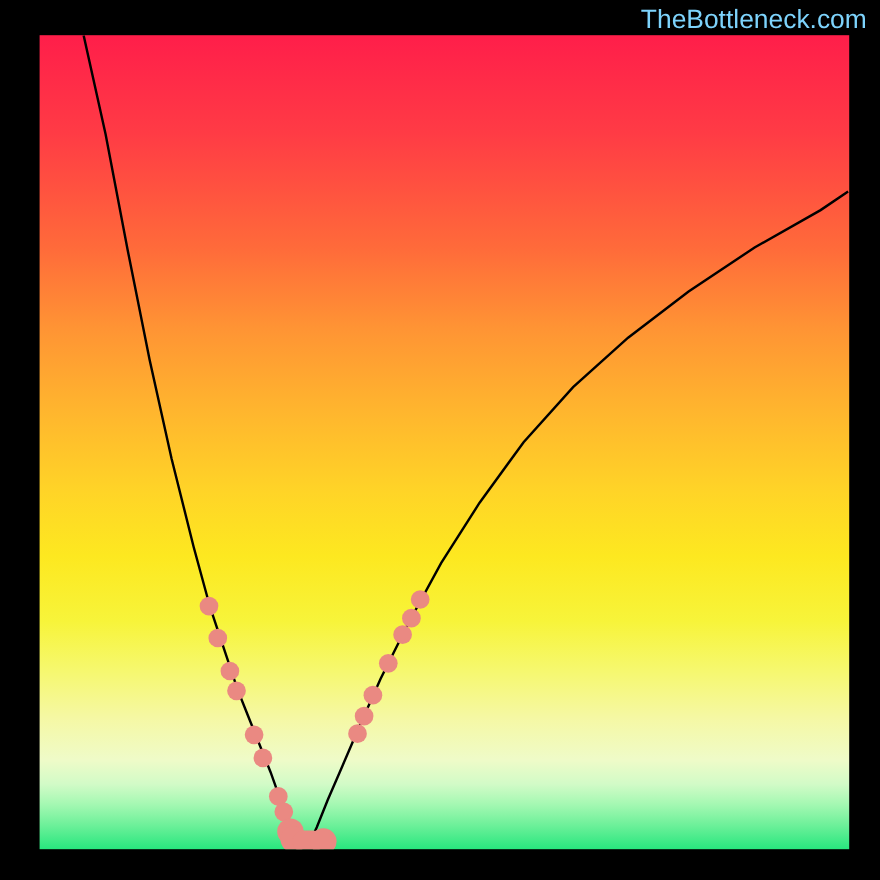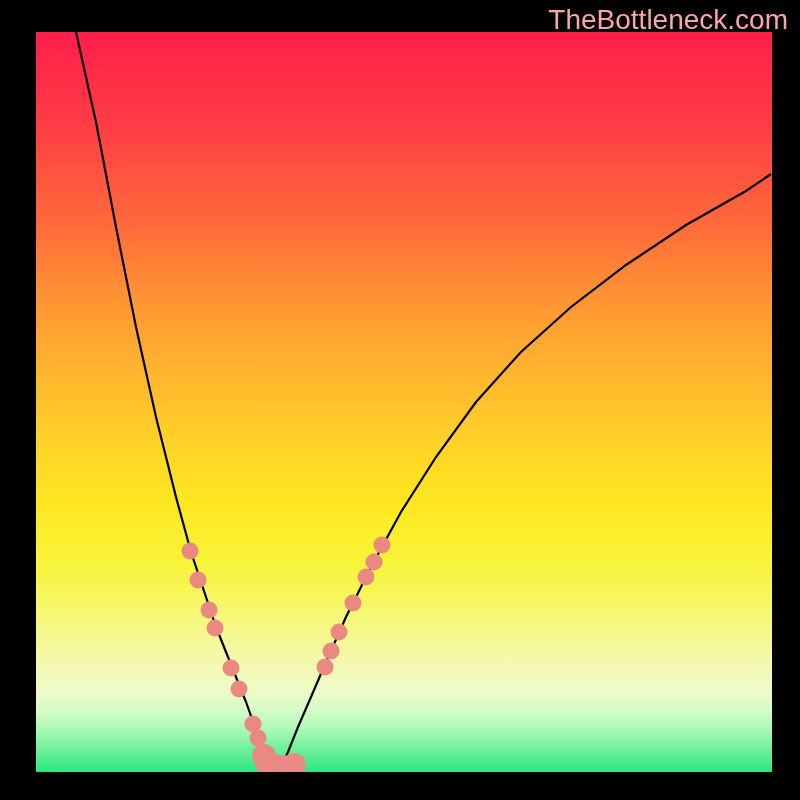--- a/index.html
+++ b/index.html
@@ -8,22 +8,22 @@
       height: 800px;
       background: #000;
       font-family: Arial, sans-serif;
       overflow: hidden;
       position: relative;
     }
     .watermark {
       position: absolute;
       top: 4px;
       right: 12px;
-      color: #fca5a5;
-      font-size: 28px;
+      color: #7dd3fc;
+      font-size: 24px;
       font-weight: 500;
       z-index: 10;
     }
     .chart-area {
       position: absolute;
       left: 36px;
       top: 32px;
       width: 736px;
       height: 740px;
       background: linear-gradient(to bottom,

